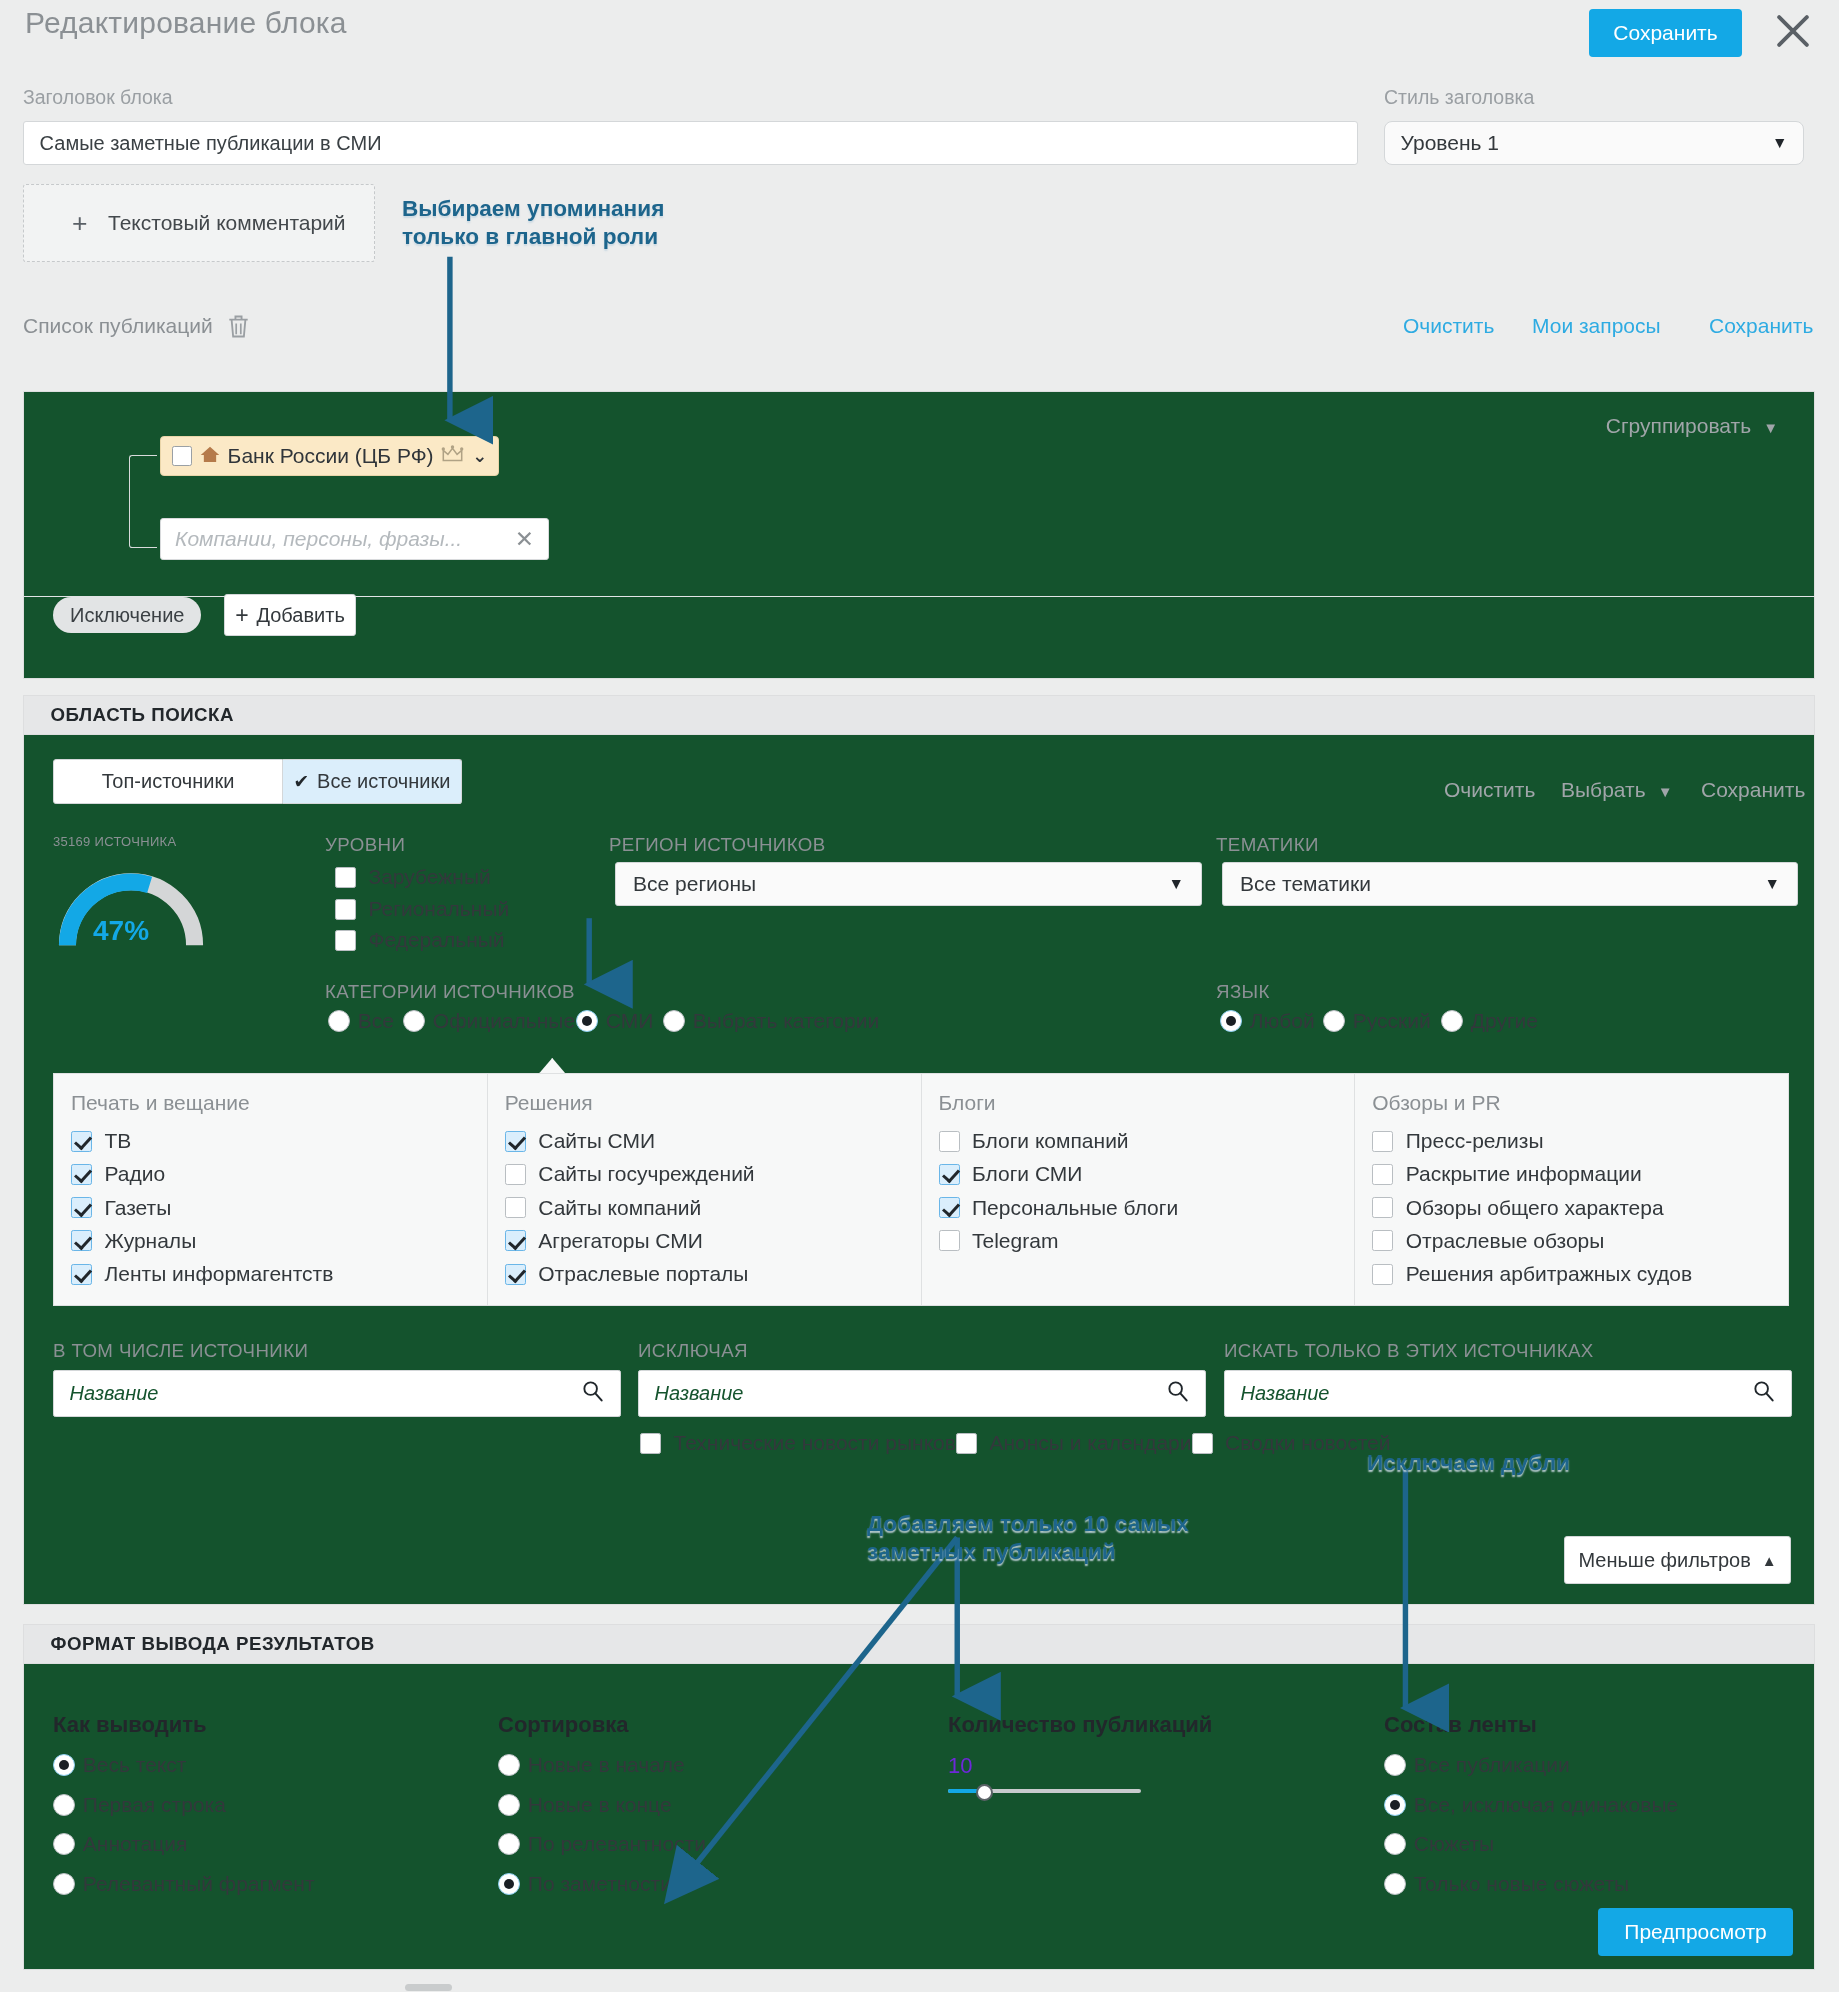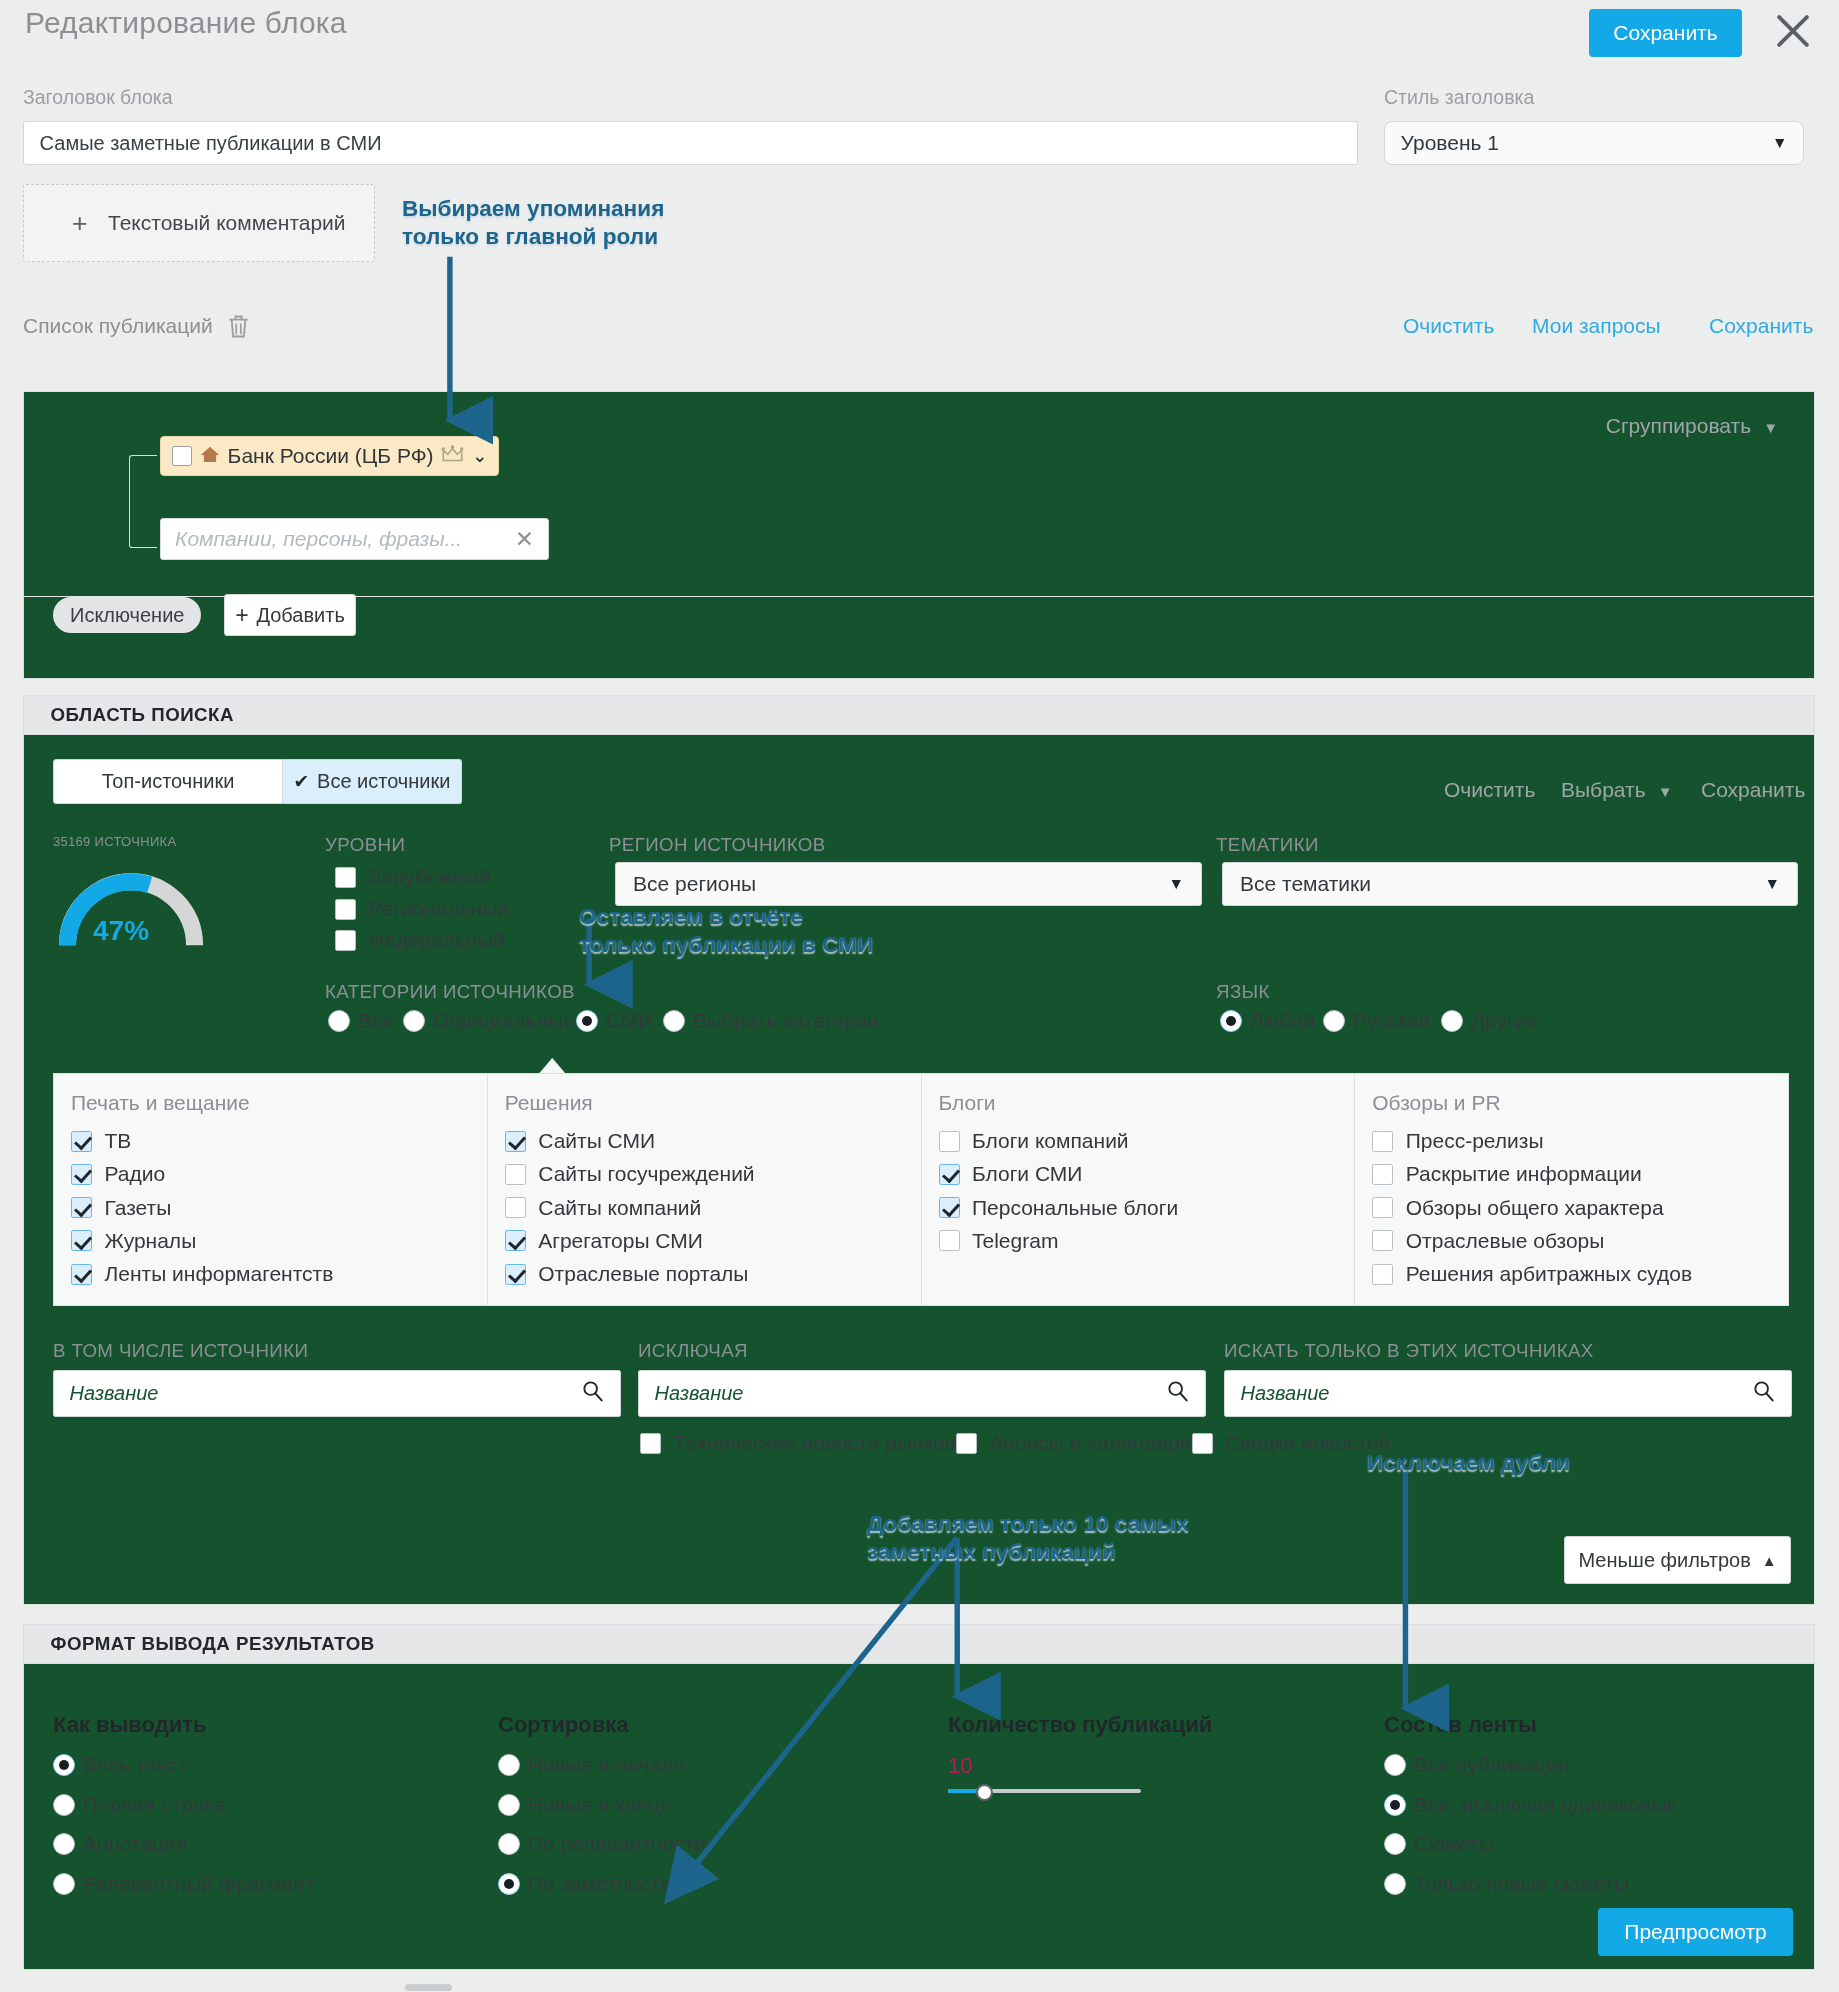--- a/index.html
+++ b/index.html
@@ -244,21 +244,21 @@
   #g2-title { left:498px; top:1712px; }
   #g3-title { left:948px; top:1712px; }
   #g4-title { left:1384px; top:1712px; }
 
   .rgroup { position:absolute; display:flex; flex-direction:column; gap:15.6px; }
   .rgroup .radio-row { position:static; }
   #g1-opts { left:53px; top:1753px; }
   #g2-opts { left:498px; top:1753px; }
   #g4-opts { left:1384px; top:1753px; }
 
-  #slider-val { position:absolute; left:948px; top:1753px; font-size:22px; color:#be185d; }
+  #slider-val { position:absolute; left:948px; top:1753px; font-size:22px; color:#6d28d9; }
   #slider { position:absolute; left:948px; top:1784px; width:193px; height:14px; }
   #slider .track { position:absolute; left:0; top:4.7px; width:193px; height:4.7px; background:#c8cbcd; border-radius:2.3px; }
   #slider .fill  { position:absolute; left:0; top:4.7px; width:34px;  height:4.7px; background:#13a8e6; border-radius:2.3px; }
   #slider .knob  { position:absolute; left:28px; top:0; width:17px; height:17px; background:#fff;
                    border:2.3px solid #5c6368; border-radius:50%; cursor:pointer; }
 
   #preview-btn {
     position:absolute; left:1598px; top:1908px; width:195px; height:48px;
     background:#13a8e6; border:none; border-radius:3.9px; color:#fff;
     font-size:21px; font-family:inherit; cursor:pointer;
@@ -686,20 +686,18 @@
     </defs>
     <path d="M578 330 L578 540" stroke="#1d658c" stroke-width="7" fill="none" marker-end="url(#ah)"></path>
     <path d="M757 1180 L757 1265" stroke="#1d658c" stroke-width="7" fill="none" marker-end="url(#ah)"></path>
     <path d="M1230 1976 L1230 2180" stroke="#1d658c" stroke-width="7" fill="none" marker-end="url(#ah)"></path>
     <path d="M1230 1976 L875 2420" stroke="#1d658c" stroke-width="7" fill="none" marker-end="url(#ah2)"></path>
     <path d="M1806 1888 L1806 2195" stroke="#1d658c" stroke-width="7" fill="none" marker-end="url(#ah)"></path>
   </svg>
 
   <div class="anno" id="anno1">Выбираем упоминания
 только в главной роли</div>
-  <div class="anno" id="anno2">Оставляем в отчёте
-только публикации в СМИ</div>
   <div class="anno" id="anno3">Добавляем только 10 самых
 заметных публикаций</div>
   <div class="anno" id="anno4">Исключаем дубли</div>
 
 </div>
 
 
 </body></html>

